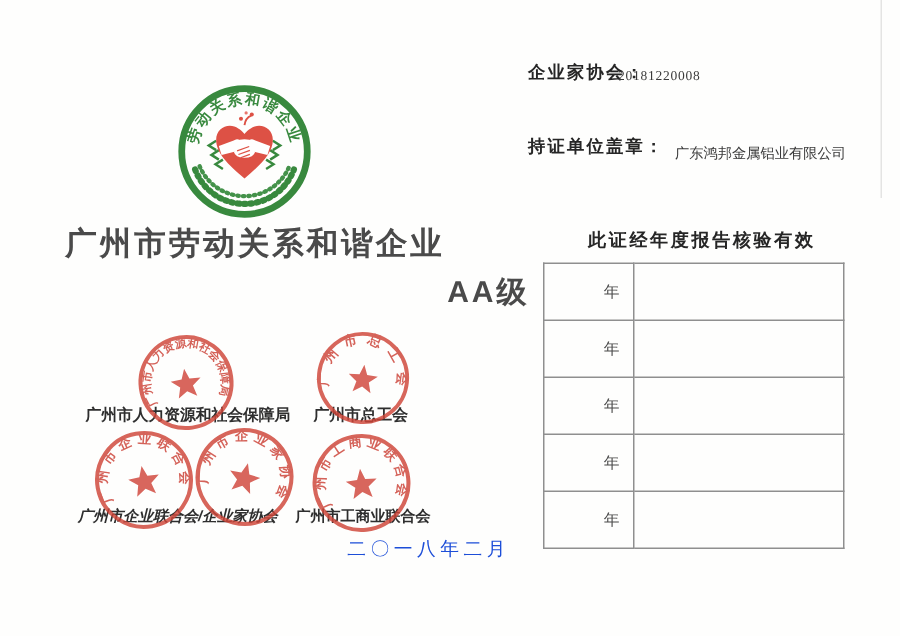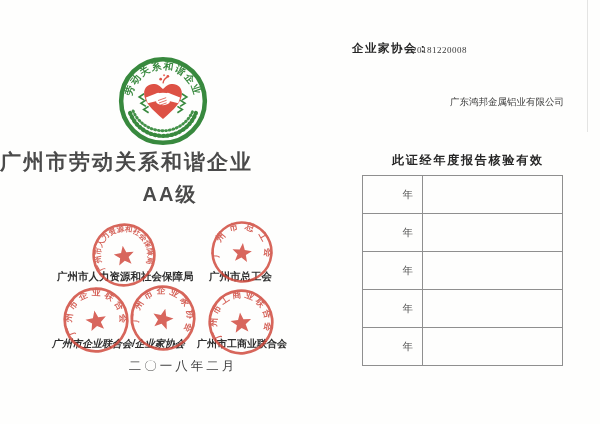--- a/index.html
+++ b/index.html
@@ -8,35 +8,35 @@
     overflow:hidden;font-family:"Liberation Sans",sans-serif;
   }
   .abs{position:absolute;}
   #scan-top-edge{
     left:0;top:0;width:600px;height:2px;
     background:linear-gradient(to right,#41474d 0%,#5d6océ3 0%,#6a6f74 40%,#aeb1b4 72%,#e3e3e2 100%);
   }
   #fold-line{left:587px;top:0;width:1px;height:132px;background:#e4e4e3;}
   
   .title-line{
-    left:0;top:148px;width:340px;text-align:left;
+    left:0;top:148px;width:340px;text-align:center;
     font-size:21px;font-weight:600;letter-spacing:2px;color:#4a4a4a;
   }
   .title-line2{
-    left:0;top:181px;width:340px;text-align:center;
+    left:13px;top:181px;width:340px;text-align:right;
     font-size:20px;font-weight:600;letter-spacing:2px;color:#4a4a4a;
   }
   .seal-label{
     font-weight:700;color:#2e2e2e;white-space:nowrap;
   }
   .lbl-r1{font-size:10.5px;top:270px;}
   .lbl-r2{font-size:10px;top:337px;}
   #cert-date{
-    left:13px;top:358px;width:340px;text-align:center;
-    font-size:12.5px;letter-spacing:3px;color:#404040;
+    left:0;top:358px;width:340px;text-align:right;
+    font-size:12.5px;letter-spacing:3px;color:#1d4ed8;
   }
   
   .field-label{font-size:11.5px;font-weight:700;letter-spacing:1.5px;color:#262626;white-space:nowrap;}
   .field-value{font-family:"Liberation Serif",serif;color:#3a3a3a;white-space:nowrap;}
   #verify-note{left:354px;top:152px;font-size:12px;font-weight:700;letter-spacing:1.8px;color:#262626;padding-left:38px;}
   #verify-table{left:362px;top:175px;border-collapse:collapse;}
   #verify-table td{
     border:1px solid #8f8f8f;height:37px;padding:0;
     font-size:10.5px;color:#4a4a4a;
   }
@@ -159,20 +159,21 @@
       <textPath href="#sealArc5" startOffset="50%" text-anchor="middle">广州市工商业联合会</textPath>
     </text>
     <polygon fill="#d0453a" points="50,36 54,46.5 65.2,47.1 56.5,54.1 59.4,64.9 50,58.8 40.6,64.9 43.5,54.1 34.8,47.1 46,46.5"></polygon>
   </svg>
 
   <div id="cert-date" class="abs">二〇一八年二月</div>
 
   <div class="abs field-label" style="left:352px;top:41px;">企业家协会：</div>
   <div class="abs field-value" style="left:412px;top:45px;font-size:9px;letter-spacing:0.5px;">20181220008</div>
 
+  <div class="abs field-label" style="left:352px;top:90px;">持证单位盖章：</div>
   <div class="abs field-value" style="left:450px;top:96px;font-size:9.5px;">广东鸿邦金属铝业有限公司</div>
 
   <div id="verify-note" class="abs">此证经年度报告核验有效</div>
 
   <table id="verify-table" class="abs">
     <tbody>
       <tr>
         <td class="year-cell">年</td>
         <td class="blank-cell"></td>
       </tr>

